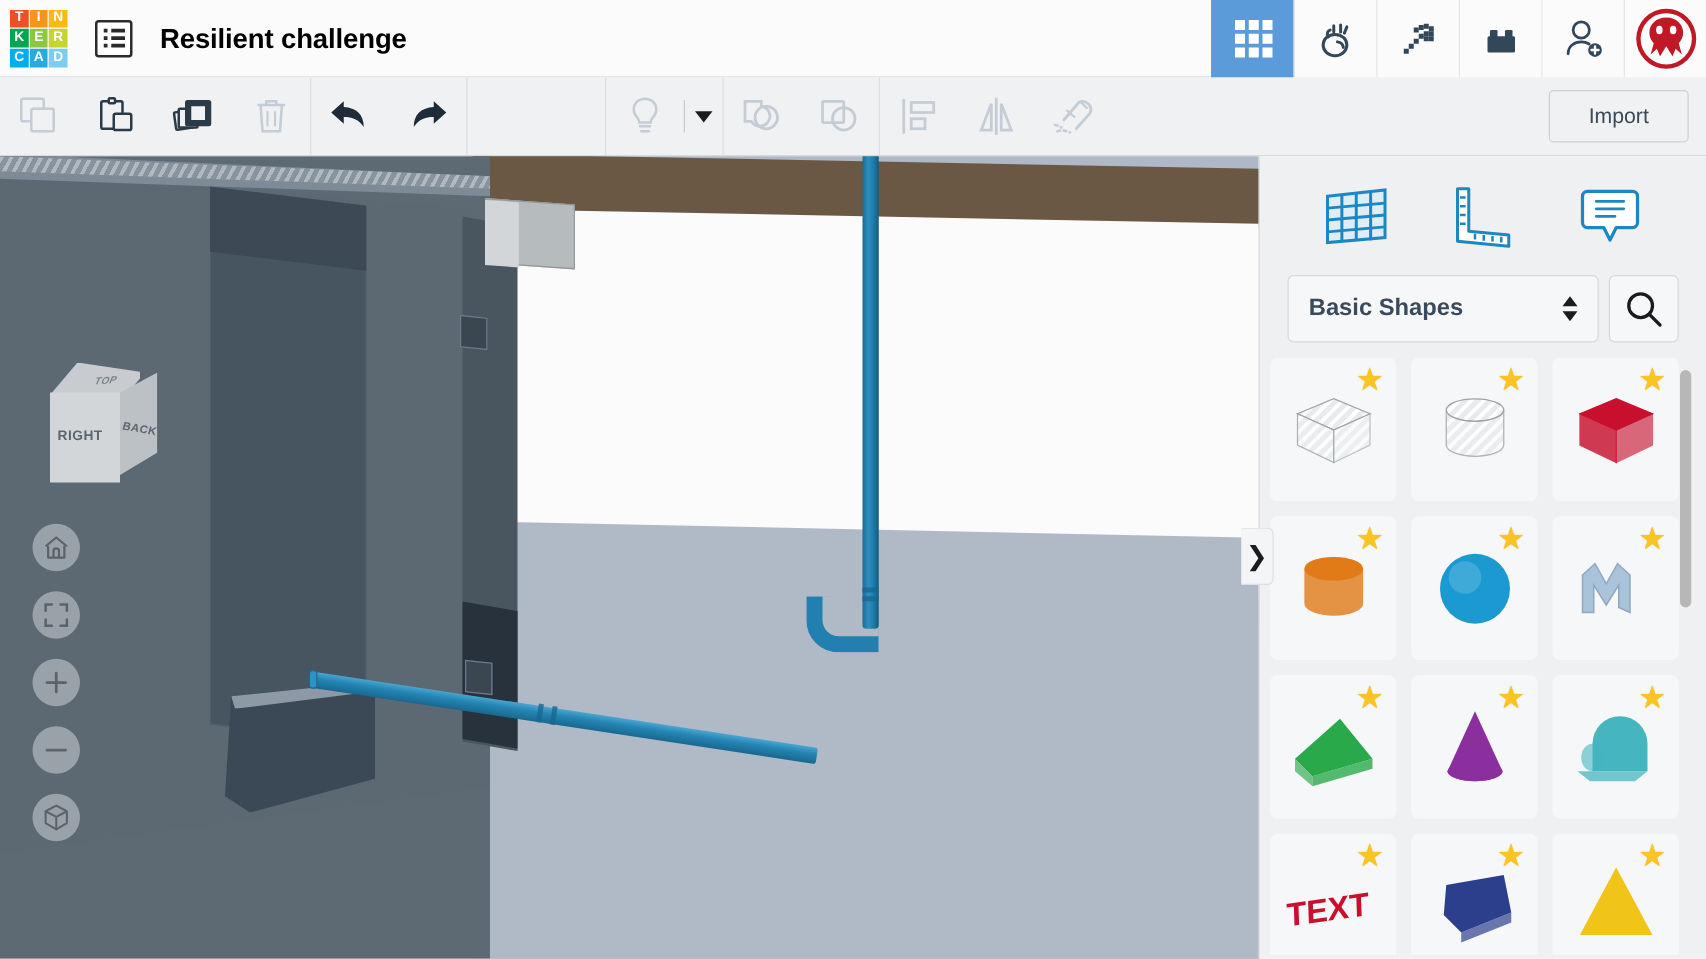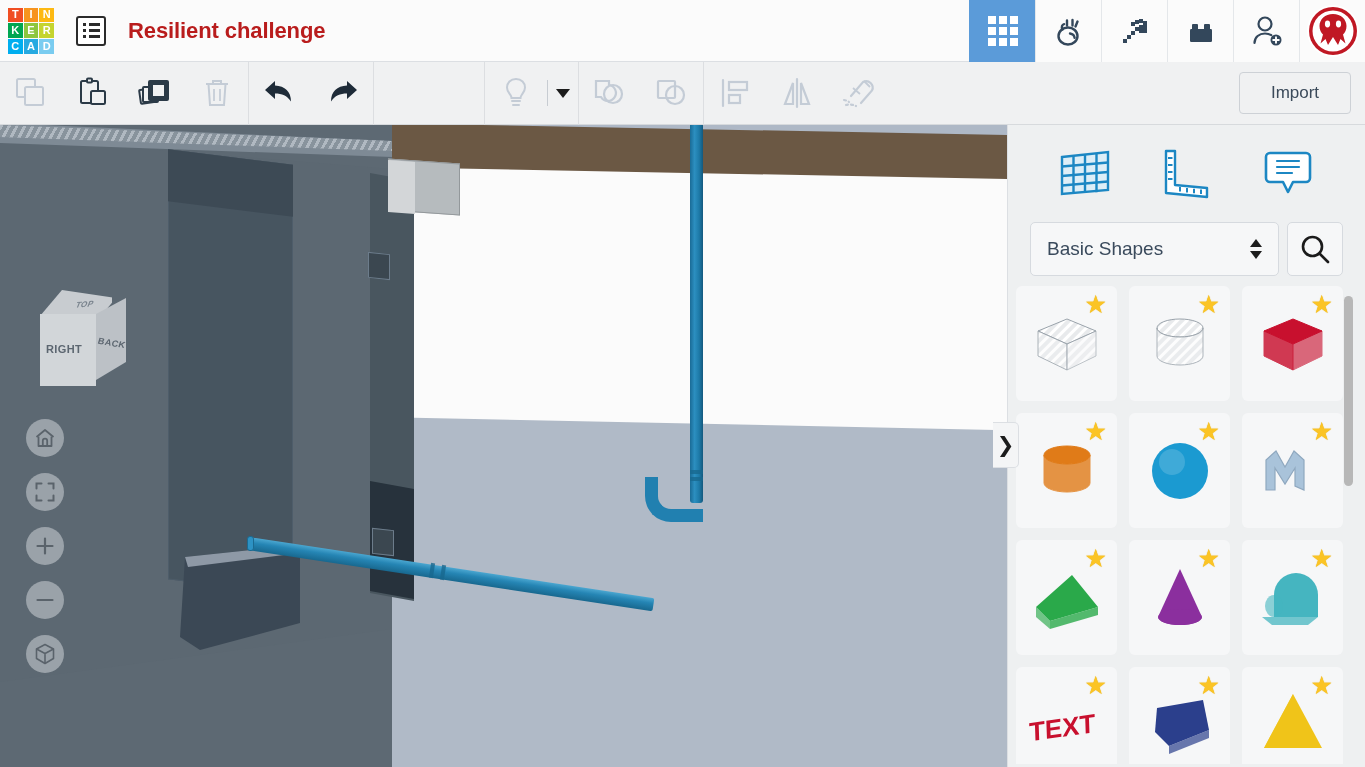--- a/index.html
+++ b/index.html
@@ -46,21 +46,21 @@
     gap: 3px; flex: 0 0 auto;
     background: #ffffff;
     cursor: pointer;
   }
   .hdr-menu-row { display: flex; align-items: center; gap: 3px; }
   .hdr-menu-dot { width: 3px; height: 3px; background: #2b2b2b; }
   .hdr-menu-line { width: 11px; height: 2.5px; background: #2b2b2b; }
   .doc-title {
     margin-left: 22px;
     font-size: 22px;
-    color: #b91c1c;
+    color: #000000;
     font-weight: bold;
     letter-spacing: -0.1px;
     white-space: nowrap;
   }
   .hdr-spacer { flex: 1 1 auto; }
   .hdr-icons { display: flex; align-items: stretch; height: 62px; }
   .hdr-icon {
     width: 66px; height: 62px;
     display: flex; align-items: center; justify-content: center;
     border-left: 1px solid #e4e7ea;
@@ -363,23 +363,24 @@
     display: flex; align-items: center;
     justify-content: space-around;
     padding: 0 26px;
   }
   .ptab {
     width: 66px; height: 60px;
     display: flex; align-items: center; justify-content: center;
     cursor: pointer;
   }
   .panel-selector {
-    display: flex; align-items: flex-end; gap: 8px;
+    display: flex; align-items: flex-start; gap: 8px;
     padding: 0 22px;
     height: 56px;
+    font-weight: bold;
   }
   .sel-box {
     flex: 1 1 auto; height: 54px;
     background: #f6f7f8;
     border: 1px solid #d6dadf;
     border-radius: 5px;
     display: flex; align-items: center;
     justify-content: space-between;
     padding: 0 16px;
     cursor: pointer;

